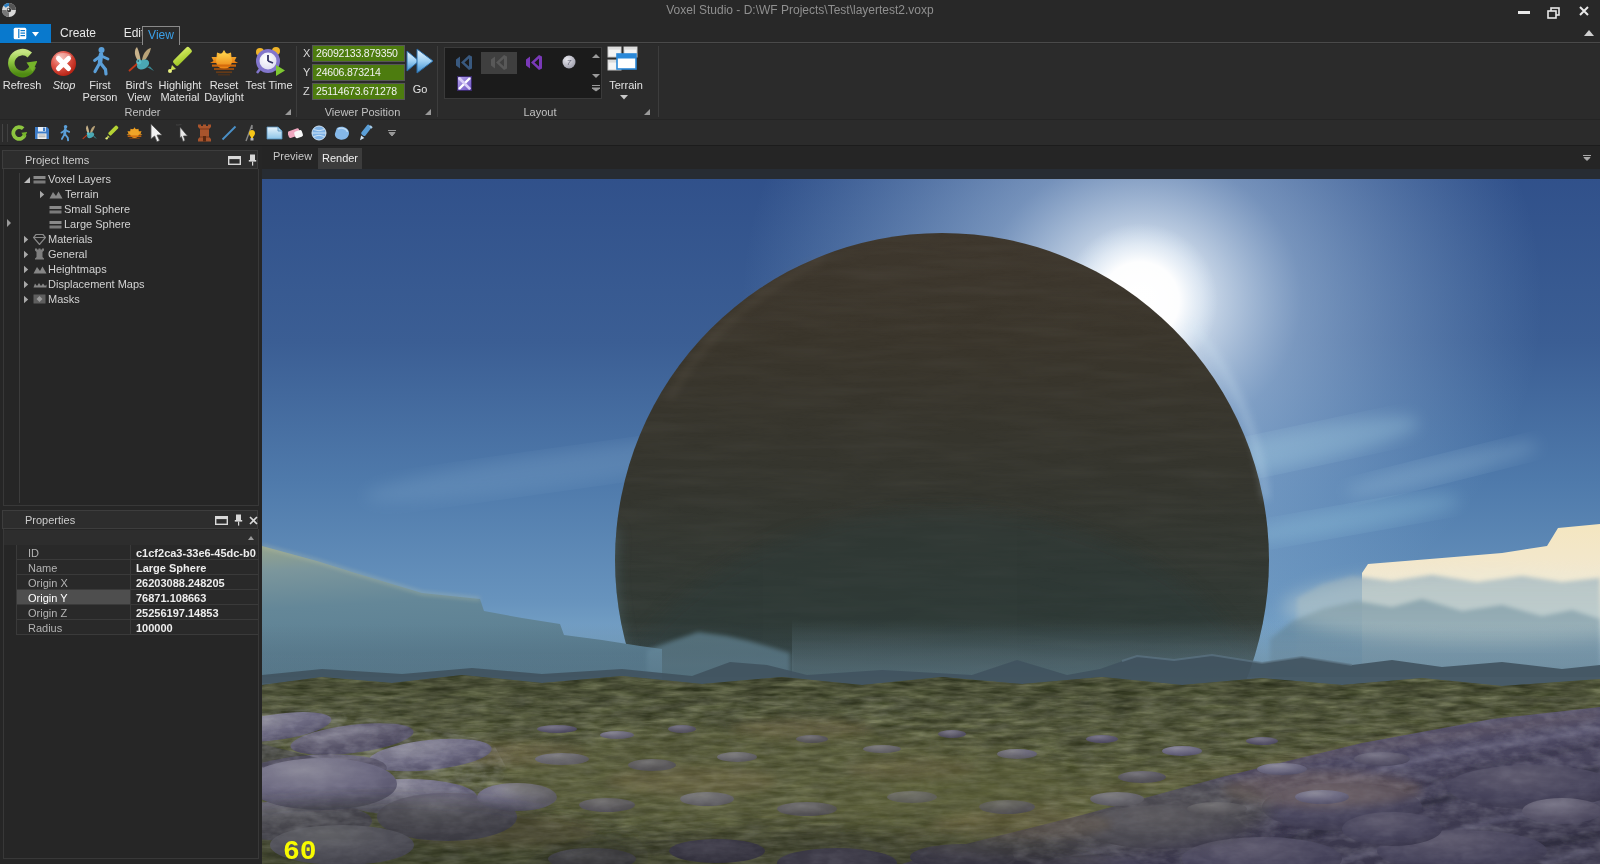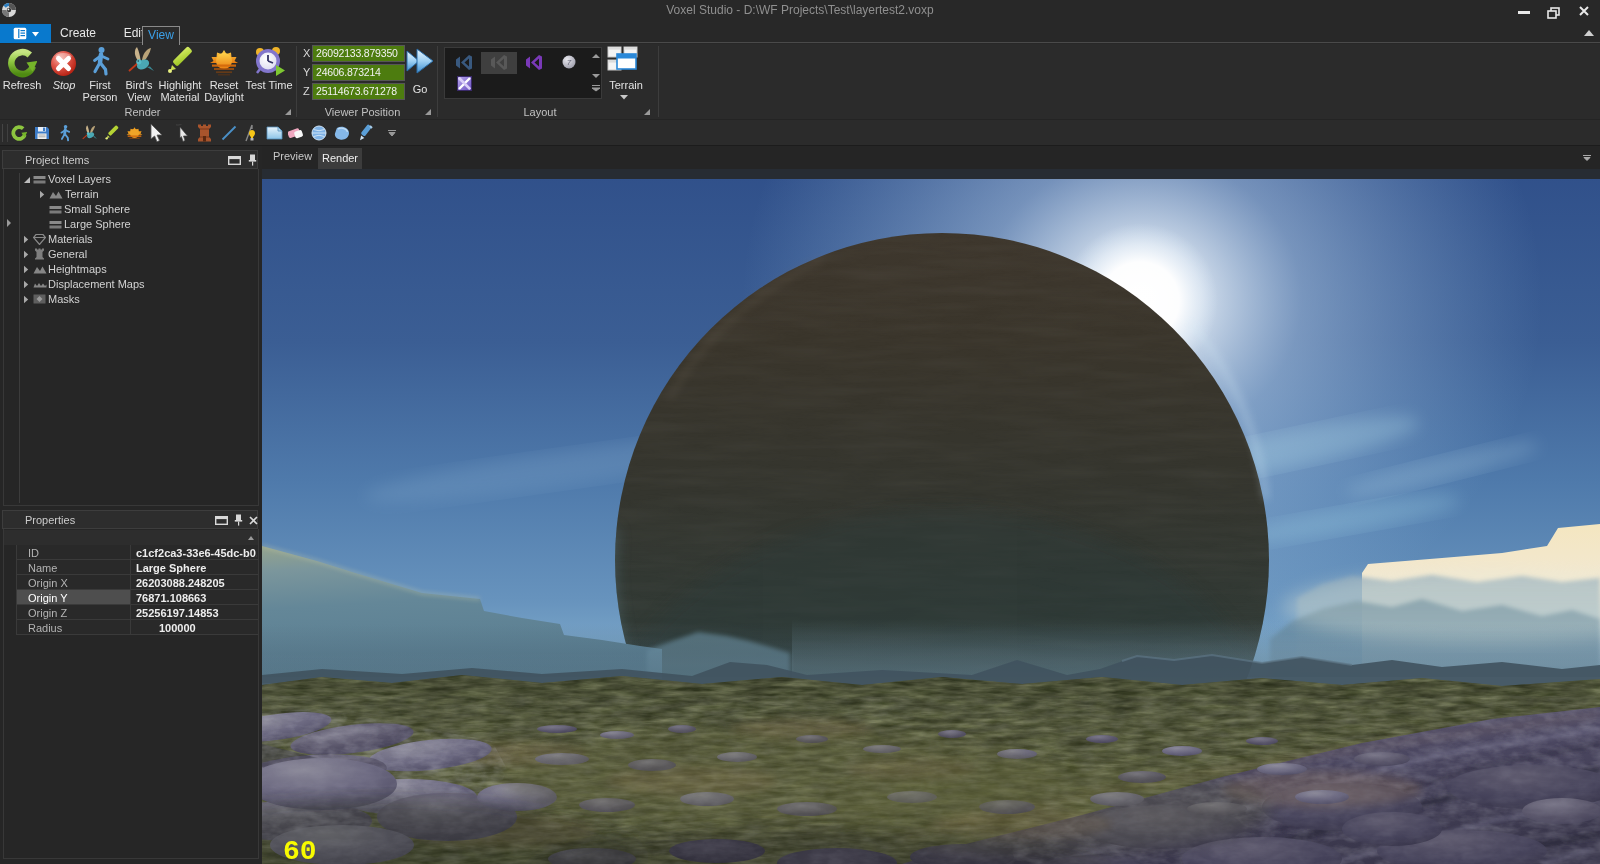--- a/index.html
+++ b/index.html
@@ -467,21 +467,21 @@
     <div class="abs plabel" style="top:431px;">Origin X</div>
     <div class="abs" style="left:17px;top:444px;width:113px;height:14px;background:#4e4e4e;"></div>
     <div class="abs plabel" style="top:446px;color:#fff;">Origin Y</div>
     <div class="abs plabel" style="top:461px;text-align:right;">Origin Z</div>
     <div class="abs plabel" style="top:476px;">Radius</div>
     <div class="abs pval" style="top:401px;">c1cf2ca3-33e6-45dc-b0…</div>
     <div class="abs pval" style="top:416px;">Large Sphere</div>
     <div class="abs pval" style="top:431px;">26203088.248205</div>
     <div class="abs pval" style="top:446px;">76871.108663</div>
     <div class="abs pval" style="top:461px;">25256197.14853</div>
-    <div class="abs pval" style="top:476px;margin-left:23px;">100000</div>
+    <div class="abs pval" style="top:476px;">100000</div>
   </div>
 
   <div class="abs" id="mainarea">
     <div class="abs dtab" style="left:11px;">Preview</div>
     <div class="abs" id="rendertab">Render</div>
     <svg class="abs" style="left:1320px;top:8px" width="10" height="7">
         <path d="M1 1.5 L9 1.5 M2 3.5 L8 3.5 L5 6.5 Z" stroke="#aaa" fill="#aaa"></path>
       </svg>
     <div class="abs" id="scenewrap" style="left:0;top:23px;width:1338px;height:695px;">
 <svg width="1338" height="695" viewBox="0 0 1338 695">

